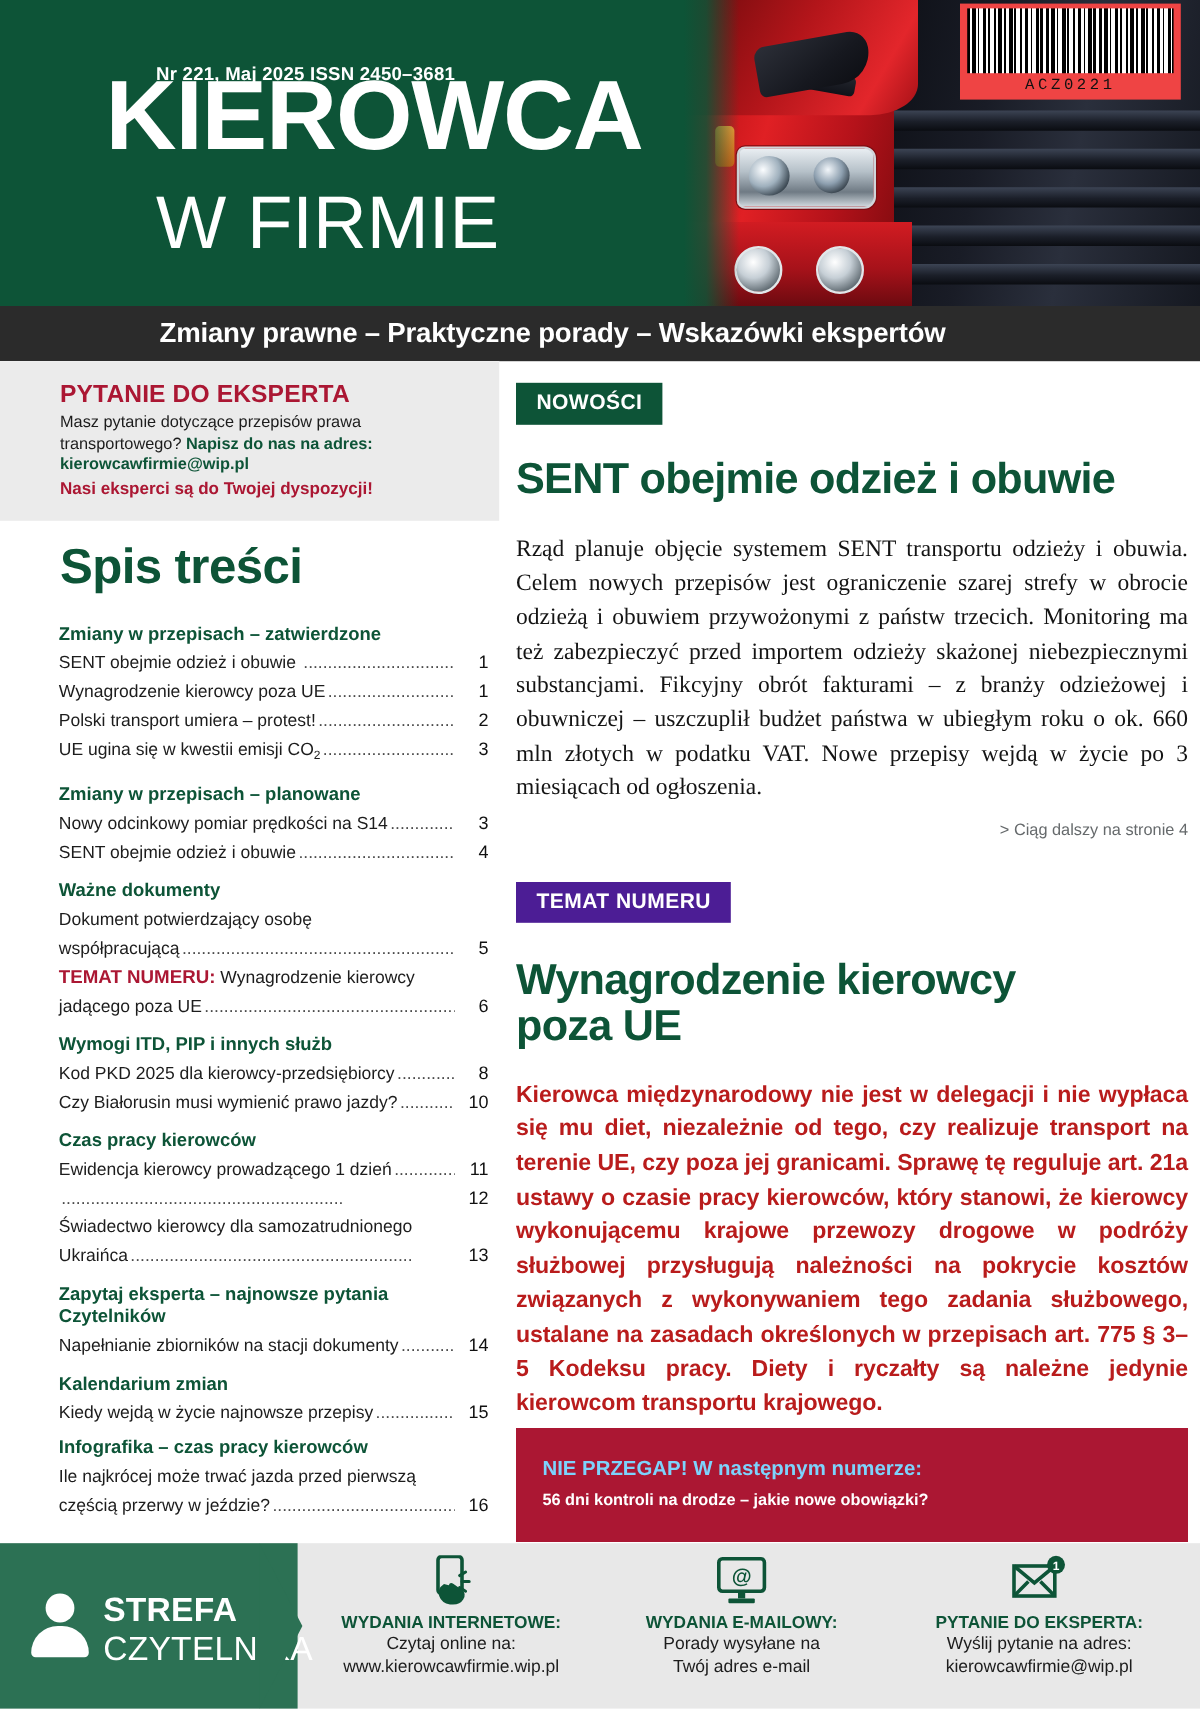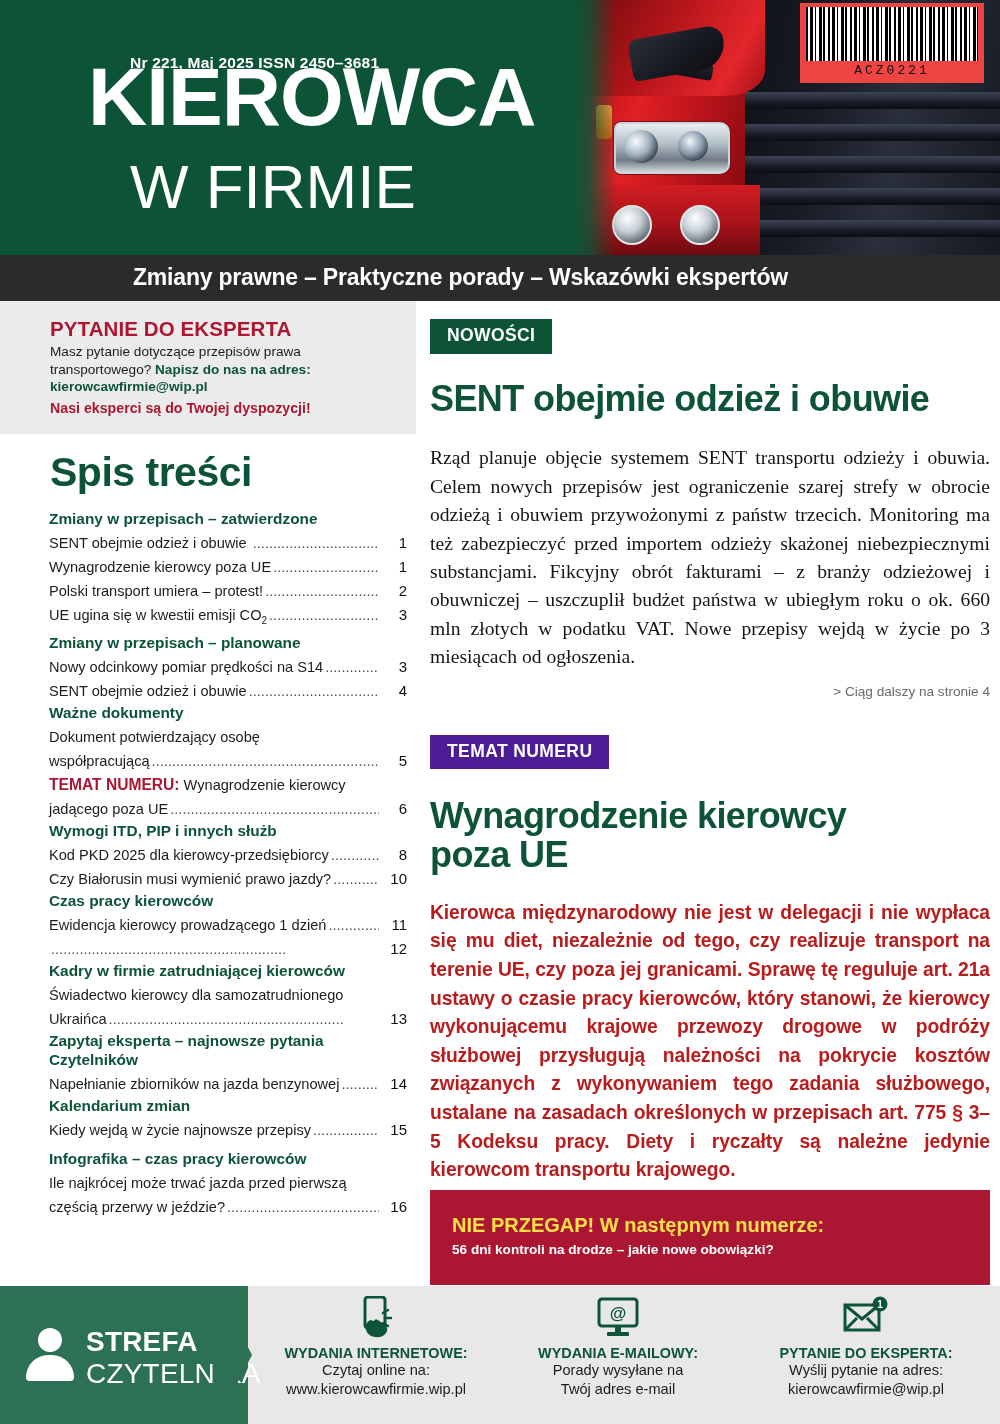--- a/index.html
+++ b/index.html
@@ -75,21 +75,21 @@
   .expertbox{position:absolute;left:0;top:0;width:416px;height:133px;background:#ebebeb;}
   .eb-title{position:absolute;left:50px;top:16px;font-size:20.5px;font-weight:700;color:#ab1733;letter-spacing:.1px;}
   .eb-body{position:absolute;left:50px;top:42px;width:300px;font-size:13.6px;line-height:17.5px;color:#1c1c1c;}
   .eb-body b{color:#0d5437;}
   .eb-body .mail{color:#0d5437;font-weight:700;}
   .eb-foot{position:absolute;left:50px;top:99px;font-size:14.2px;font-weight:700;color:#ab1733;}
 
   .spis{position:absolute;left:50px;top:148px;font-size:41px;font-weight:700;color:#0d5437;letter-spacing:-.5px;}
 
   .toc{position:absolute;left:49px;top:208px;width:358px;}
-  .toc .sec{font-size:15.4px;font-weight:700;color:#0d5437;margin:0 0 3px;line-height:19px;}
+  .toc .sec{font-size:15.4px;font-weight:700;color:#0d5437;margin:10px 0 3px;line-height:19px;}
   .toc .sec.tight{margin-top:7px;}
   .toc .row{display:flex;align-items:baseline;font-size:14.6px;color:#1c1c1c;line-height:24px;}
   .toc .row .lbl{white-space:nowrap;}
   .toc .row .dots{flex:1 1 auto;overflow:hidden;white-space:nowrap;
     font-size:14.6px;color:#4a4a4a;letter-spacing:0px;margin:0 2px;}
   .toc .row .pg{width:26px;text-align:right;flex:0 0 auto;font-size:15px;color:#111;}
   .toc .rowwrap{font-size:14.6px;color:#1c1c1c;line-height:24px;}
   .toc .tn{color:#ab1733;font-weight:700;font-size:15.6px;}
   sub{font-size:10px;vertical-align:sub;}
 
@@ -99,21 +99,21 @@
     padding:8px 17px 9px;line-height:1;}
   .badge.green{background:#0d5437;}
   .badge.red{background:#4c1d95;}
   .bigtitle{font-size:36px;font-weight:700;color:#0d5437;line-height:1.08;letter-spacing:-.6px;}
   .serifbody{font-family:"Liberation Serif",serif;font-size:19.6px;line-height:28.4px;color:#141414;
     text-align:justify;}
   .boldbody{font-size:19.3px;line-height:28.6px;color:#b91c1c;font-weight:700;text-align:justify;letter-spacing:-.1px;}
   .contlink{text-align:right;font-size:13.6px;color:#666a6c;margin-top:12px;}
 
   .noprzegap{position:absolute;left:430px;top:1190px;width:560px;height:95px;background:#ab1733;}
-  .noprzegap .h{position:absolute;left:22px;top:24px;font-size:20px;font-weight:700;color:#fde047;}
+  .noprzegap .h{position:absolute;left:22px;top:24px;font-size:17px;font-weight:700;color:#7dd3fc;}
   .noprzegap .s{position:absolute;left:22px;top:52px;font-size:13.6px;font-weight:700;color:#ffffff;}
 
   
   .footer{position:absolute;left:0;top:1286px;width:1000px;height:138px;background:#e8e8e8;}
   .strefa{position:absolute;left:0;top:0;width:248px;height:138px;background:#2c7154;}
   .strefa-arrow{position:absolute;left:216px;top:0;width:0;height:0;
     border-top:69px solid transparent;border-bottom:69px solid transparent;border-left:36px solid #2c7154;}
   .strefa .person{position:absolute;left:26px;top:42px;width:48px;height:52px;}
   .strefa .person .head{position:absolute;left:12px;top:0;width:24px;height:24px;border-radius:50%;background:#fff;}
   .strefa .person .body{position:absolute;left:0;top:27px;width:48px;height:26px;
@@ -253,31 +253,30 @@
       <div class="row">
         <span class="lbl">Ewidencja kierowcy prowadzącego 1 dzień</span>
         <span class="dots">..........................................................</span>
         <span class="pg">11</span>
       </div>
       <div class="row">
         <span class="dots">..........................................................</span>
         <span class="pg">12</span>
       </div>
 
-      <div class="sec">Kadry w firmie zatrudniającej kierowców</div>
       <div class="rowwrap">Świadectwo kierowcy dla samozatrudnionego</div>
       <div class="row">
         <span class="lbl">Ukraińca </span>
         <span class="dots">..........................................................</span>
         <span class="pg">13</span>
       </div>
 
       <div class="sec">Zapytaj eksperta – najnowsze pytania Czytelników</div>
       <div class="row">
-        <span class="lbl">Napełnianie zbiorników na jazda benzynowej</span>
+        <span class="lbl">Napełnianie zbiorników na stacji dokumenty</span>
         <span class="dots">..........................................................</span>
         <span class="pg">14</span>
       </div>
 
       <div class="sec">Kalendarium zmian</div>
       <div class="row">
         <span class="lbl">Kiedy wejdą w życie najnowsze przepisy </span>
         <span class="dots">..........................................................</span>
         <span class="pg">15</span>
       </div>

